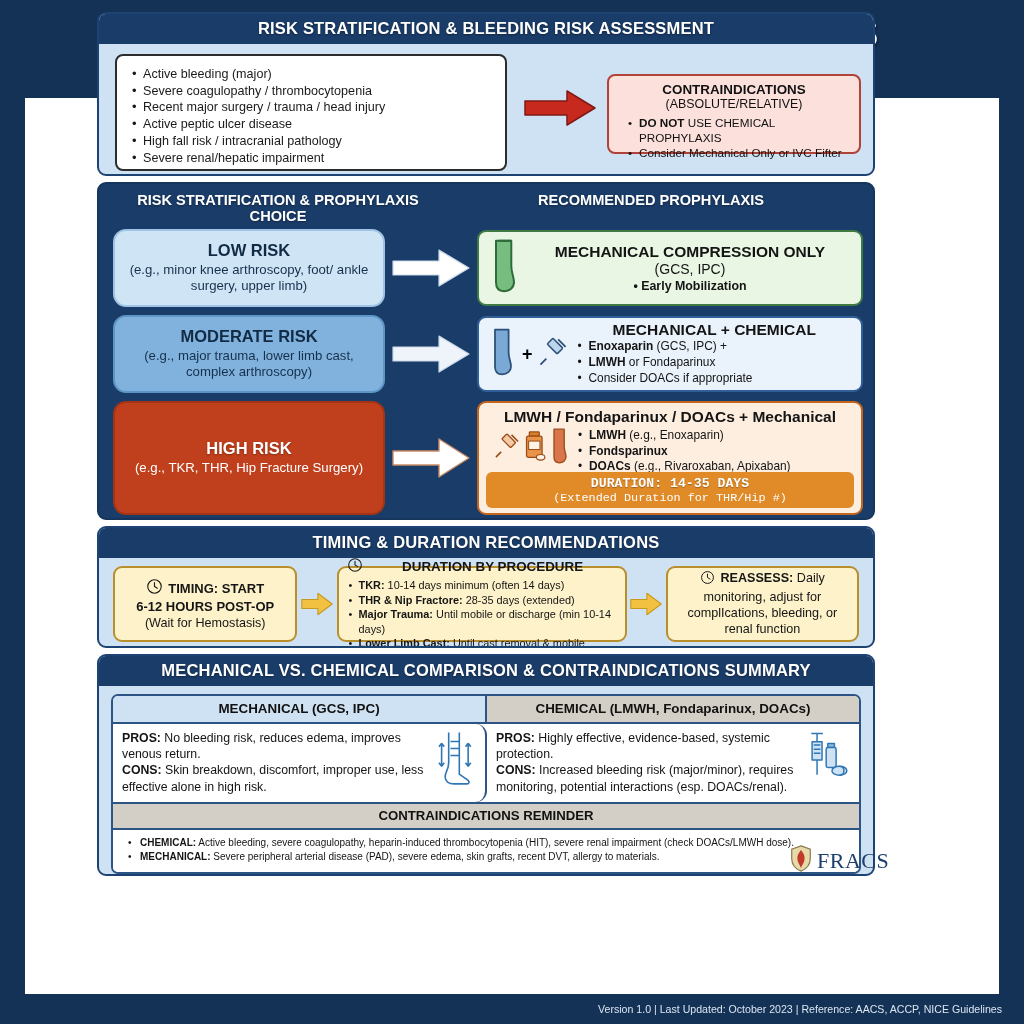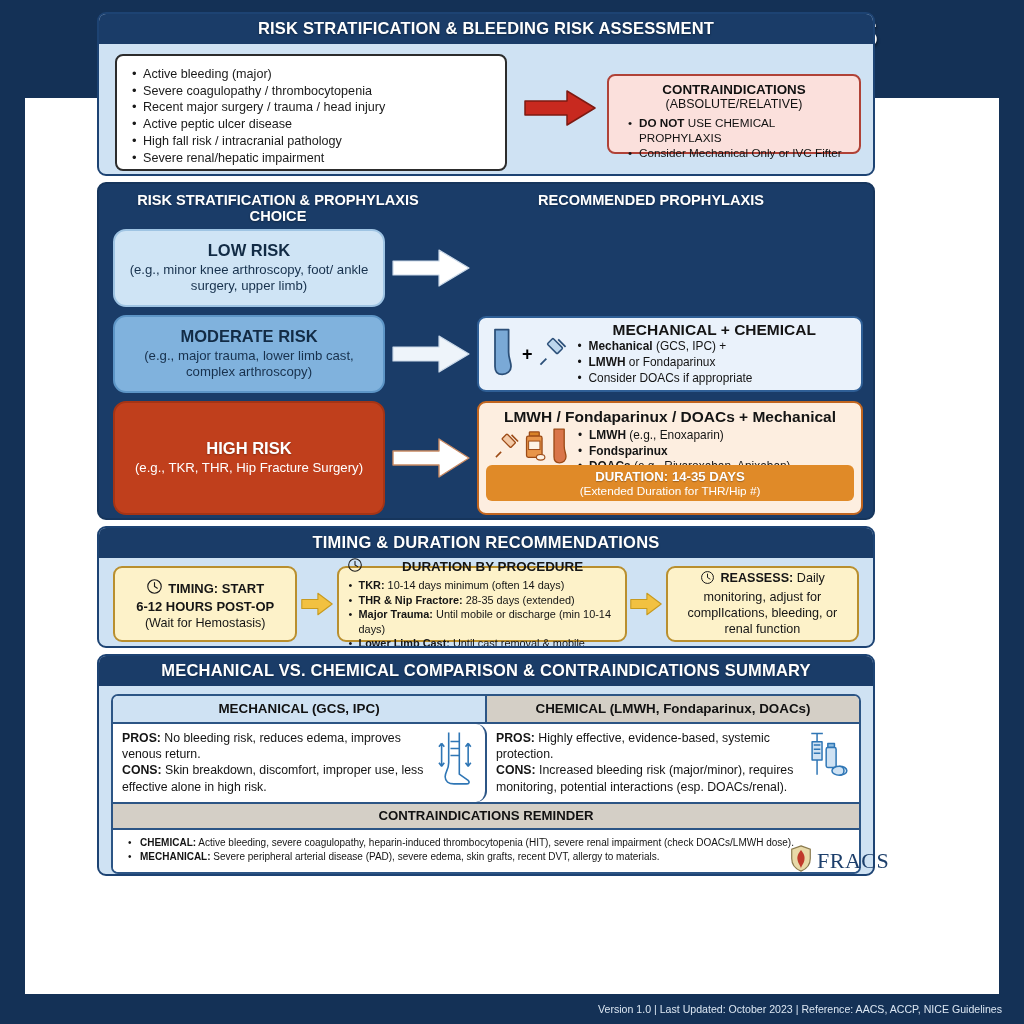--- a/index.html
+++ b/index.html
@@ -144,24 +144,25 @@
     padding: 5px 7px 0 7px;
   }
   .rx-title { font-size: 15.5px; font-weight: bold; color: #141414; }
   .rx-sub { font-size: 14px; color: #141414; }
   .rx-list { list-style: none; }
   .rx-list li { font-size: 11.9px; color: #141414; line-height: 1.32; padding-left: 13px; position: relative; }
   .rx-list li::before { content: "\2022"; position: absolute; left: 2px; }
   .rx-list b { font-weight: bold; }
 
   .duration-bar {
-    position: absolute; left: 7px; right: 7px; bottom: 12px; height: 36px;
+    position: absolute; left: 7px; right: 7px; bottom: 5px; height: 36px;
     background: #e08a28; border-radius: 6px;
     display: flex; flex-direction: column; align-items: center; justify-content: center;
     color: #fff;
+    font-family: Liberation Mono, monospace;
   }
   .duration-bar .d1 { font-size: 13.2px; font-weight: bold; text-shadow: 0 1px 1px rgba(0,0,0,.3); }
   .duration-bar .d2 { font-size: 11.8px; }
 
   
   #sec-timing { left: 97px; top: 526px; width: 778px; height: 122px; }
   .timing-row {
     display: flex; align-items: center; justify-content: space-between;
     padding: 8px 14px; height: 92px;
   }
@@ -283,20 +284,36 @@
 
     <div class="row" id="row-low">
       <div class="risk-card" id="card-low">
         <div class="main">LOW RISK</div>
         <div class="sub">(e.g., minor knee arthroscopy, foot/ ankle surgery, upper limb)</div>
       </div>
       <div class="arrow-white">
         <svg viewBox="0 0 80 40" width="80" height="40">
           <path d="M2 13 L48 13 L48 2 L78 20 L48 38 L48 27 L2 27 Z" fill="#ffffff" stroke="#c9d8e8" stroke-width="1.2" stroke-linejoin="round"></path>
         </svg>
+      </div>
+      <div class="rx-card" id="rx-low">
+        <span>
+          <svg viewBox="0 0 40 62" width="36" height="58">
+            <path d="M13 3 h14 v28 c0 8 3 12 3 18 c0 6 -5 10 -11 10 c-6 0 -9 -4 -9 -10 V3 Z" fill="#77bd7f" stroke="#2e6b39" stroke-width="2.2" stroke-linejoin="round"></path>
+            <path d="M13 3 h14" stroke="#2e6b39" stroke-width="2.2"></path>
+          </svg>
+        </span>
+        <div style="flex:1; text-align:center; padding-left:4px;">
+          <div class="rx-title">MECHANICAL COMPRESSION ONLY</div>
+          <div class="rx-sub">(GCS, IPC)</div>
+          <div style="font-size:12.4px;font-weight:bold;color:#141414;margin-top:2px;">
+            <span>•</span>
+            <span>Early Mobilization</span>
+          </div>
+        </div>
       </div>
     </div>
 
     <div class="row" id="row-mod">
       <div class="risk-card" id="card-mod">
         <div class="main">MODERATE RISK</div>
         <div class="sub">(e.g., major trauma, lower limb cast, complex arthroscopy)</div>
       </div>
       <div class="arrow-white">
         <svg viewBox="0 0 80 40" width="80" height="40">
@@ -315,21 +332,21 @@
             <g stroke="#2b4f78" stroke-width="2" fill="#bcd6ed" stroke-linejoin="round">
               <rect x="16" y="9" width="19" height="11" rx="1.5" transform="rotate(45 25 15)"></rect>
               <path d="M6 40 L14 32" stroke-width="2.4" fill="none"></path>
               <path d="M30 6 L40 16" stroke-width="2.4" fill="none"></path>
             </g>
           </svg>
         </span>
         <div style="flex:1; padding-left:6px;">
           <div class="rx-title" style="text-align:center;">MECHANICAL + CHEMICAL</div>
           <ul class="rx-list">
-            <li><b>Mechanical</b><span> (GCS, IPC) +</span></li>
+            <li><b>Enoxaparin</b><span> (GCS, IPC) +</span></li>
             <li><b>LMWH</b><span> or Fondaparinux</span></li>
             <li style="list-style:none;"><span>Consider DOACs if appropriate</span></li>
           </ul>
         </div>
       </div>
     </div>
 
     <div class="row" id="row-high">
       <div class="risk-card" id="card-high">
         <div class="main">HIGH RISK</div>

